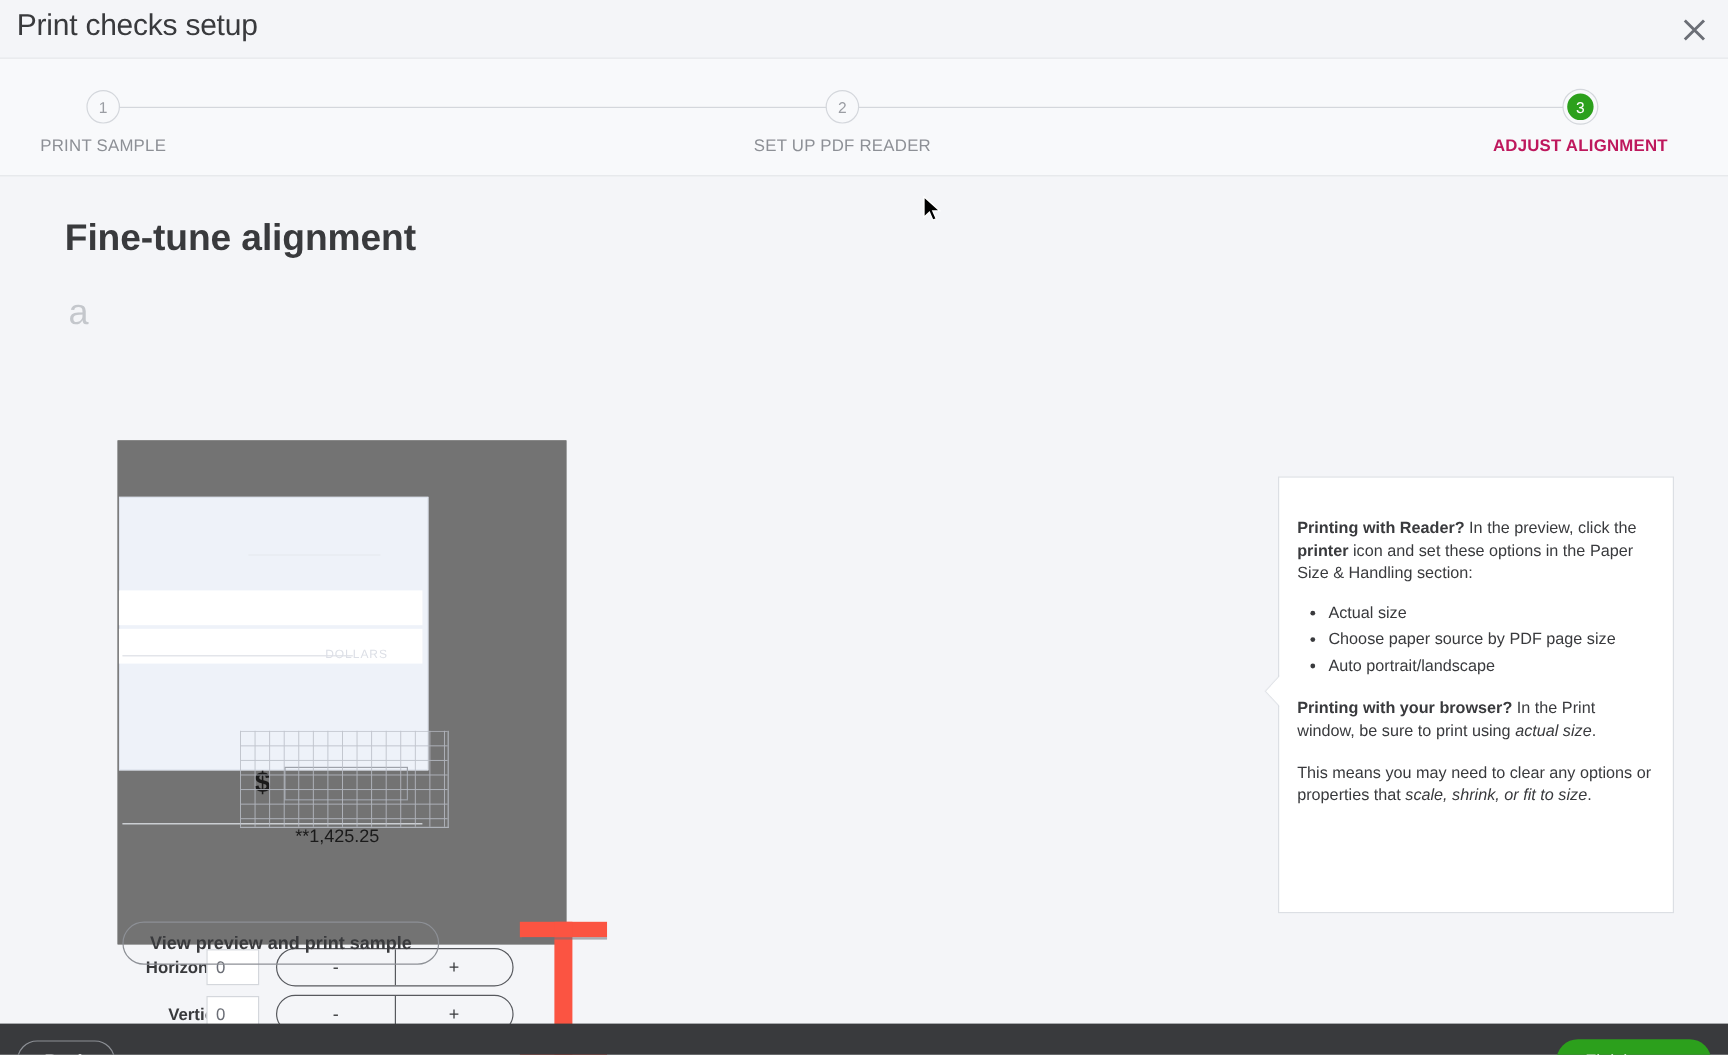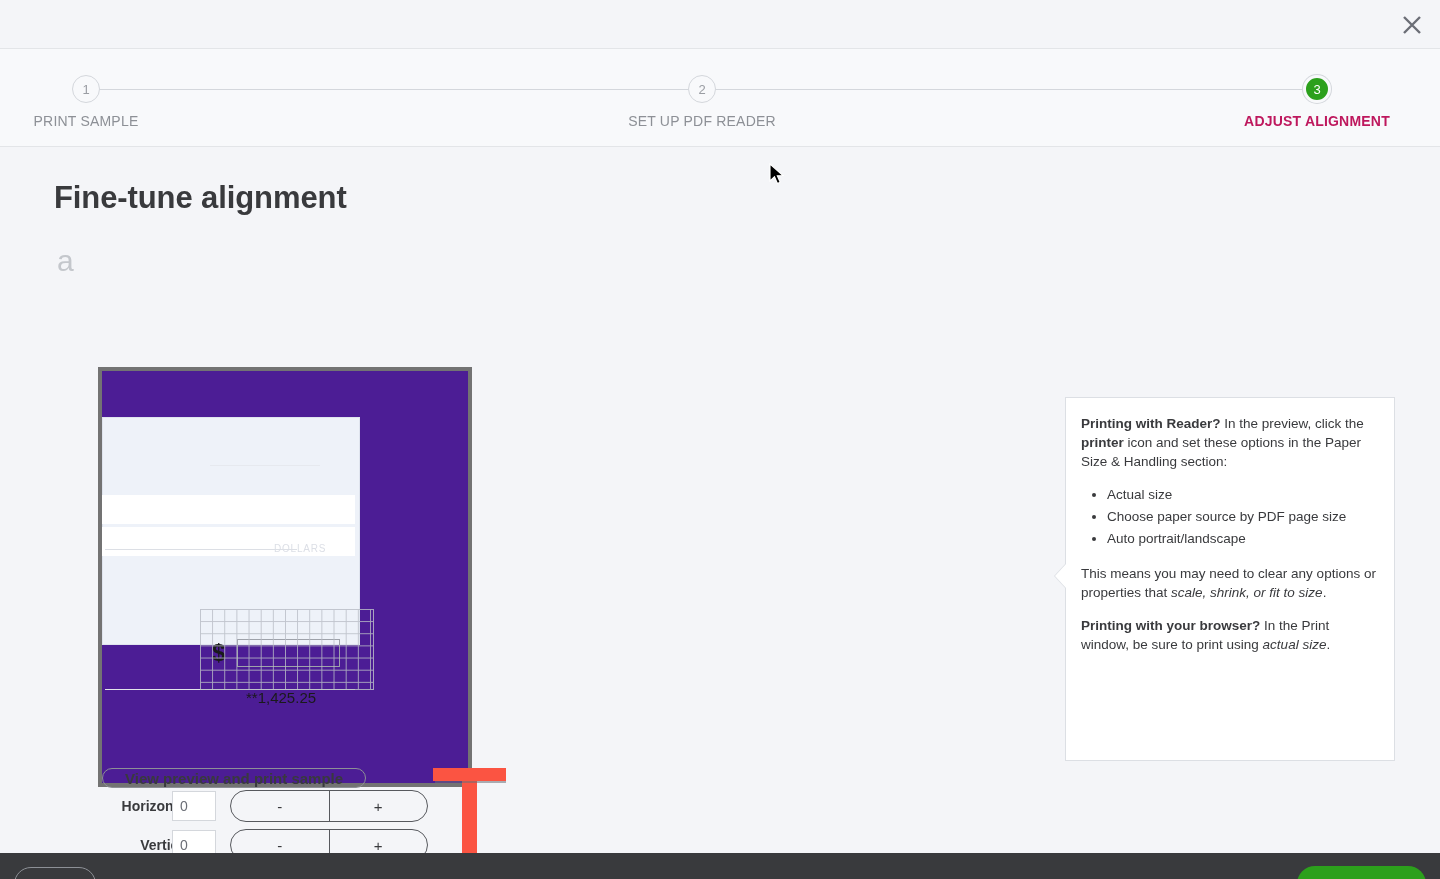--- a/index.html
+++ b/index.html
@@ -102,22 +102,22 @@
     width: 470px;
     font-size: 15px; color: #393a3d;
     line-height: 35px;
   }
   .instruction b { font-weight: bold; }
 
   
   .preview-wrap {
     position: absolute; left: 98px; top: 219px;
     width: 374px; height: 420px;
-    border: 4px solid #737373;
-    background: #4c1d95;
+    border: 1px solid #737373;
+    background: #737373;
     overflow: hidden;
   }
   .check-body {
     position: absolute; left: 0px; top: 46px;
     width: 258px; height: 228px;
     background: #eef2f9;
     border: 1px solid #dfe4ee;
   }
   .check-row {
     position: absolute; left: 0px;
@@ -224,21 +224,21 @@
   
   .ibeam {
     position: absolute; left: 433px; top: 620px;
     width: 73px; height: 115px;
     pointer-events: none;
   }
 
   
   .btn-outline {
     position: absolute;
-    height: 20px;
+    height: 36px;
     border: 1px solid #8d9096;
     border-radius: 18px;
     background: transparent;
     color: #393a3d;
     font-size: 15px; font-weight: bold;
     padding: 0 22px;
     cursor: pointer;
     font-family: "Liberation Sans", sans-serif;
   }
 
@@ -257,21 +257,21 @@
     display: flex; align-items: center;
     padding-left: 15px;
     letter-spacing: -0.1px;
   }
   .important-body {
     padding: 16px 15px 0 15px;
     font-size: 13.5px;
     color: #393a3d;
     line-height: 19px;
   }
-  .important-body p { margin: 0 0 14px 0; }
+  .important-body p { margin: 16px 0 14px 0; }
   .important-body b { font-weight: bold; }
   .important-body i { font-style: italic; }
   .important-body ul {
     margin: 0 0 16px 0;
     padding-left: 26px;
   }
   .important-body li { margin-bottom: 3px; }
   .callout-arrow {
     position: absolute; left: -11px; top: 165px;
     width: 0; height: 0;
@@ -319,20 +319,21 @@
     width: 18px; height: 24px;
     pointer-events: none;
   }
 </style>
 </head>
 <body>
 
 <div id="app">
 
   <div class="header">
+    <div class="header-title">Print checks setup</div>
     <div class="close-btn">
       <svg width="26" height="26" viewBox="0 0 26 26" aria-hidden="true">
         <path d="M5 5 L21 21 M21 5 L5 21" stroke="#6b6e76" stroke-width="2.4" fill="none" stroke-linecap="butt"></path>
       </svg>
     </div>
   </div>
 
   <div class="stepper">
     <div class="step-line" style="left:86px; width:616px;"></div>
     <div class="step-line" style="left:702px; width:615px;"></div>
@@ -413,22 +414,22 @@
 
     <div class="important">
       <div class="callout-arrow"></div>
       <div class="important-body">
         <p><b>Printing with Reader?</b><span> In the preview, click the </span><b>printer</b><span> icon and set these options in the Paper Size &amp; Handling section:</span></p>
         <ul>
           <li>Actual size</li>
           <li>Choose paper source by PDF page size</li>
           <li>Auto portrait/landscape</li>
         </ul>
+        <p><b>Printing with your browser?</b><span> In the Print window, be sure to print using </span><i>actual size</i><span>.</span></p>
         <p><span>This means you may need to clear any options or properties that </span><i>scale, shrink, or fit to size</i><span>.</span></p>
-        <p><b>Printing with your browser?</b><span> In the Print window, be sure to print using </span><i>actual size</i><span>.</span></p>
       </div>
     </div>
   </div>
 
   <div class="footer">
     <button class="btn-back">Back</button>
     <button class="btn-finish">Finish setup</button>
   </div>
 
   <div class="mouse-cursor">

